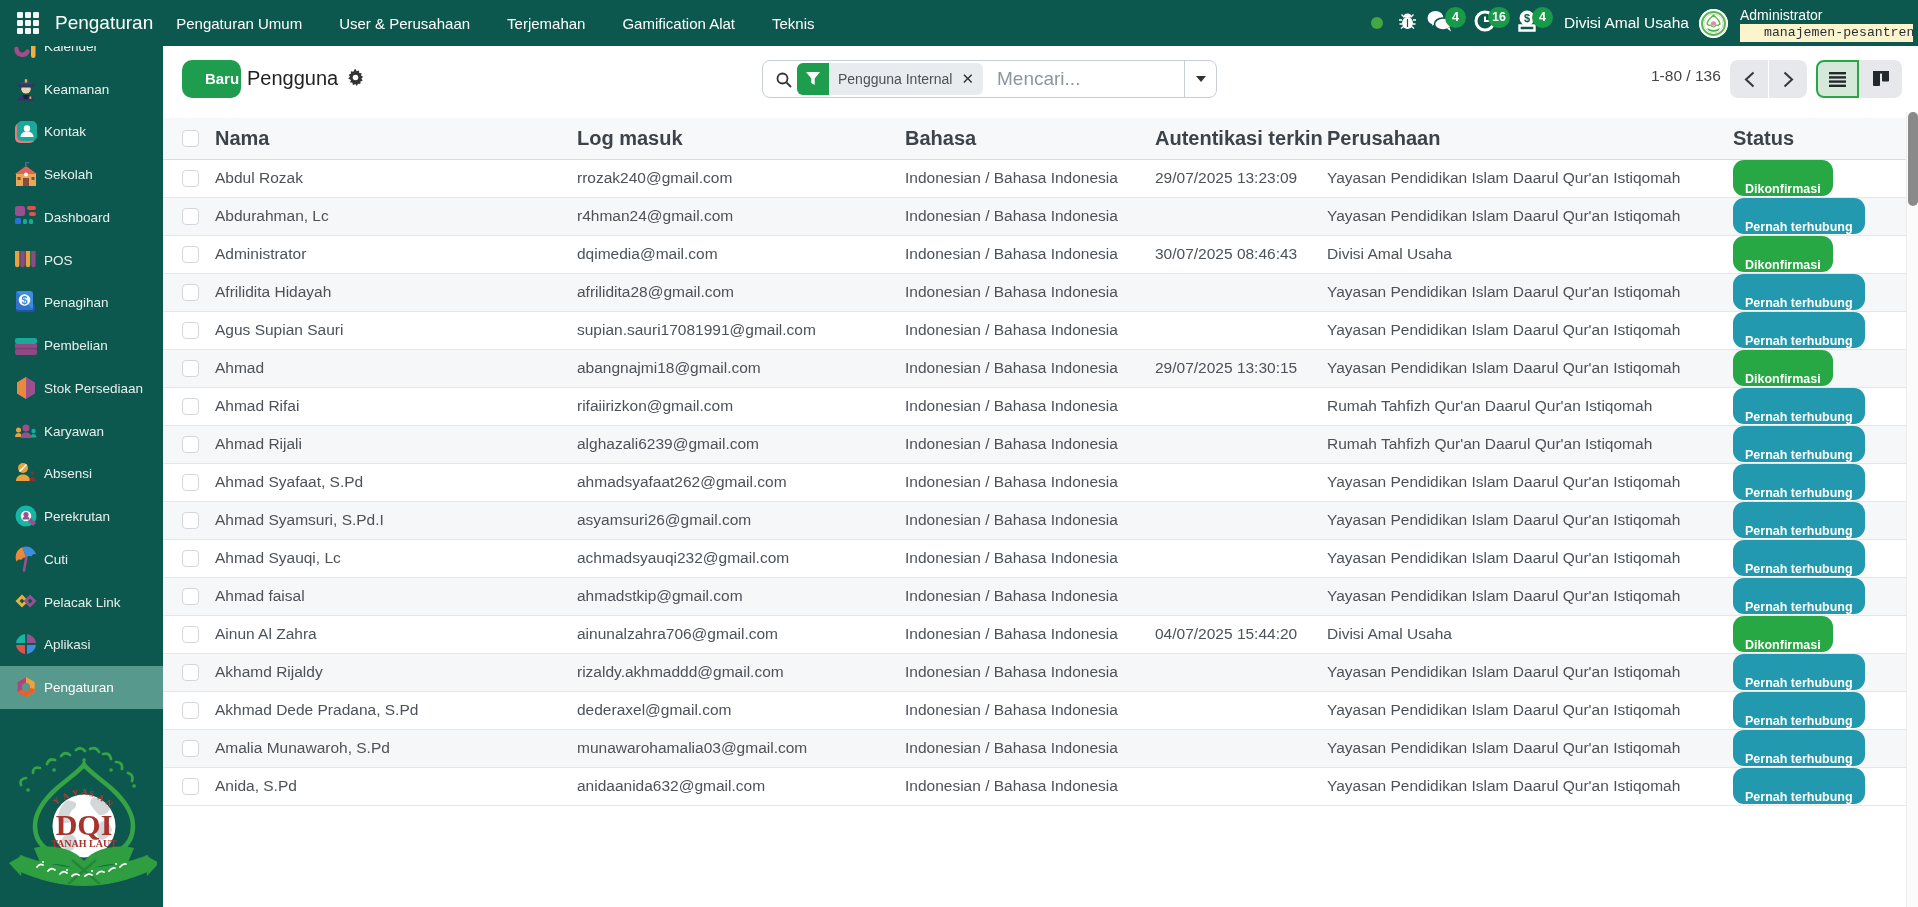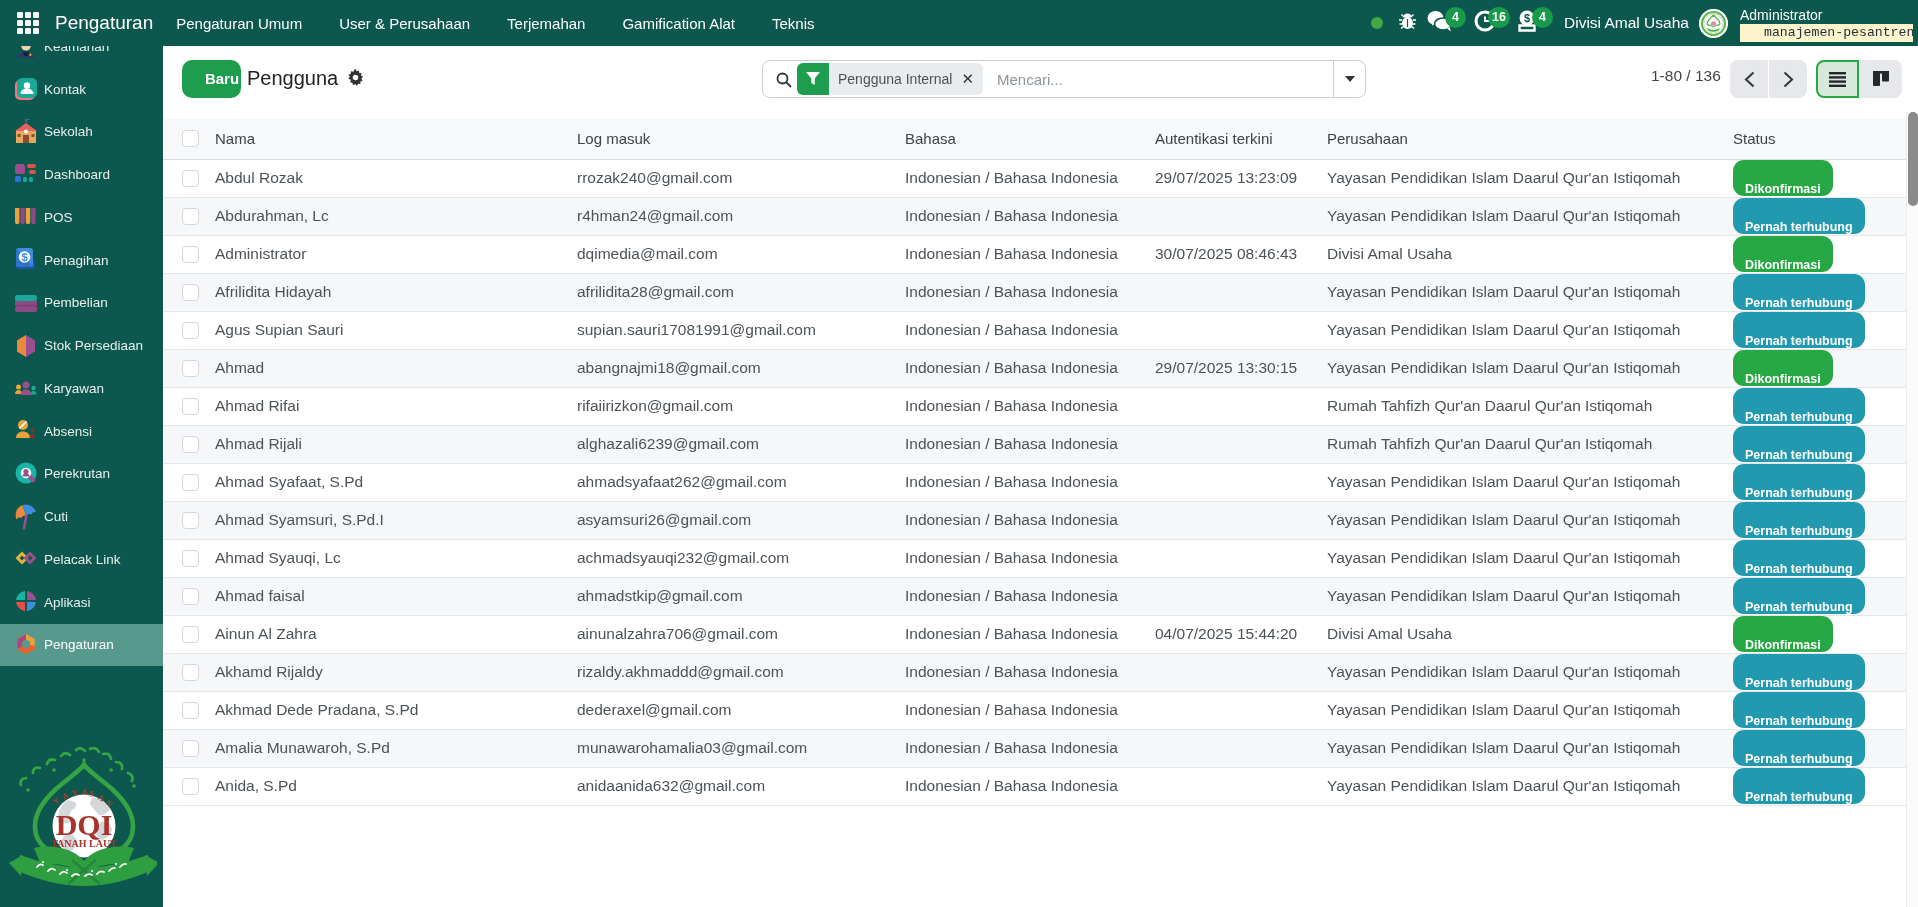--- a/index.html
+++ b/index.html
@@ -24,57 +24,64 @@
 
 .menu { position:absolute; left:0; top:25px; width:163px; }
 .mitem { height:42.75px; display:flex; align-items:center; padding-left:14px; color:#e8efed; font-size:13.5px; }
 .mitem svg { margin-right:6px; flex:0 0 auto; }
 .mitem.sel { background:#579a8d; color:#fff; }
 .mlabel { white-space:nowrap; }
 
 .btn-new { position:absolute; left:19px; top:14px; width:59px; height:38px; background:#00935b; background:#1f9d4f; border-radius:10px; color:#fff; font-size:15px; font-weight:700; text-align:center; line-height:38px;padding-left:21px; }
 .title { position:absolute; left:84px; top:21px; font-size:20px; color:#222; }
 .gear { position:absolute; left:184px; top:23px; }
-.searchbox { position:absolute; left:599px; top:14px; width:604px; height:38px; border:1px solid #c9ced4; border-radius:8px; display:flex; align-items:center; }
+.searchbox { position:absolute; left:599px; top:14px; width:455px; height:38px; border:1px solid #c9ced4; border-radius:8px; display:flex; align-items:center; }
 .facet { display:flex; align-items:center; margin-left:34px; height:32px; }
 .facet-ic { width:32px; height:32px; background:#21a35c; background:#1f9d4f; border-radius:6px 0 0 6px; display:flex; align-items:center; justify-content:center; }
 .facet-lb { height:32px; background:#e9ecef; border-radius:0 6px 6px 0; display:flex; align-items:center; font-size:14px; color:#4c5258; padding:0 9px 0 9px; gap:9px; }
 .facet-x { font-size:15px; color:#333; }
-.mencari { font-size:15px; color:#8d959d; margin-left:14px; }
+.mencari { font-size:19px; color:#8d959d; margin-left:14px; }
 .caretbox { position:absolute; right:0; top:0; width:32px; height:36px; border-left:1px solid #c9ced4; display:flex; align-items:center; justify-content:center; }
 .pager { position:absolute; left:1488px; top:21px; font-size:15.5px; color:#444; }
 .pgbtns { position:absolute; left:1567px; top:14px; display:flex; }
 .pgbtn { width:38px; height:38px; background:#e6e8eb; display:flex; align-items:center; justify-content:center; }
 .pgbtn.l { border-radius:8px 0 0 8px; margin-right:1px; }
 .pgbtn.r { border-radius:0 8px 8px 0; }
 .sw { position:absolute; left:1653px; top:14px; display:flex; }
 .swbtn { width:43px; height:38px; display:flex; align-items:center; justify-content:center; }
 .swbtn.act { background:#d6e8d9; border:2px solid #28a745; border-radius:8px 0 0 8px; }
 .swbtn.kan { background:#e6e8eb; border-radius:0 8px 8px 0; }
 
 .tablewrap { position:absolute; left:0; top:72px; width:1755px; }
 table { border-collapse:collapse; width:1743px; table-layout:fixed; }
 th,td { padding:0 0 0 4px; font-size:15.5px; color:#4c5258; text-align:left; white-space:nowrap; overflow:hidden; }
 thead tr { height:41px; background:#f7f8f9; }
-th { font-weight:400; font-size:15px; color:#3c434a; border-bottom:1px solid #d8dce0; }
+th { font-weight:700; font-size:20px; color:#3c434a; border-bottom:1px solid #d8dce0; }
 tbody tr { height:35px; }
 td { border-bottom:1px solid #e4e7ea; }
 tbody tr:nth-child(even) { background:#f6f7f9; }
 .cb { width:17px; height:17px; border:1px solid #d3d7db; border-radius:4px; background:#fff; margin-left:15px; }
 .pill { display:inline-block; height:22px; line-height:22px; border-radius:11px; padding:18px 12px; color:#fff; font-size:12.5px; font-weight:700; }
 .pill.g { background:#28a745; }
 .pill.t { background:#2299ae; }
 
 .sbar { position:absolute; left:1743px; top:66px; width:12px; height:795px; background:#fbfbfc; border-left:1px solid #ececef; }
 .sthumb { position:absolute; left:1px; top:0px; width:10px; height:94px; background:#8a8a8a; border-radius:5px; }
 </style>
 </head>
 <body>
 <div class="sidebar">
   <div class="menu" id="menu">
+      <div class="mitem">
+        <svg width="24" height="26" viewBox="0 0 24 26">
+          <path d="M2.5 16 a5.8 5.8 0 0 0 11 2.5" stroke="#a14d8a" stroke-width="4.5" fill="none" stroke-linecap="round"></path>
+          <rect x="17" y="11" width="4.5" height="14" rx="2.2" fill="#eeb044"></rect>
+        </svg>
+        <span class="mlabel">Kalender</span>
+      </div>
       <div class="mitem">
         <svg width="24" height="26" viewBox="0 0 24 26">
           <path d="M3.5 25 a8.5 6.5 0 0 1 17 0 z" fill="#2b3a63"></path>
           <path d="M9 19 h6 l-1 4 h-4z" fill="#18243f"></path>
           <circle cx="12" cy="13" r="4.6" fill="#f2d3ac"></circle>
           <path d="M7.4 12.5 a4.6 4.6 0 0 0 9.2 0z" fill="#f2d3ac"></path>
           <ellipse cx="12" cy="9.3" rx="8.8" ry="2.3" fill="#2b3a63"></ellipse>
           <path d="M5.5 8.6 a6.8 5 0 0 1 13 0 z" fill="#334573"></path>
           <rect x="10.8" y="3.2" width="2.4" height="3.4" fill="#e8b33c"></rect>
           <rect x="15.5" y="20.5" width="1.8" height="2.4" fill="#e8b33c"></rect>

